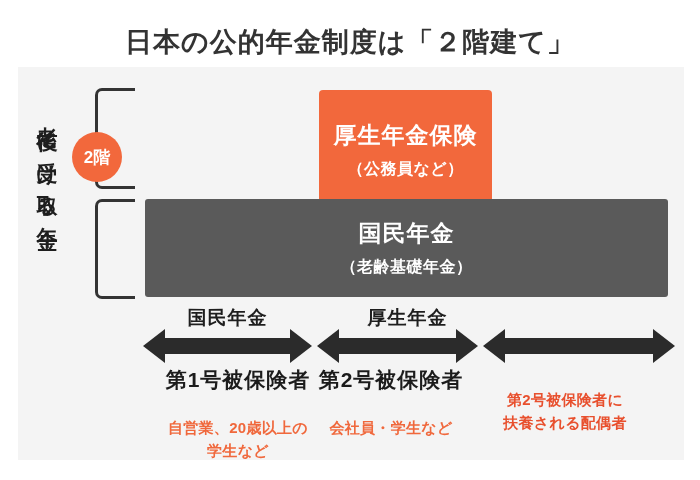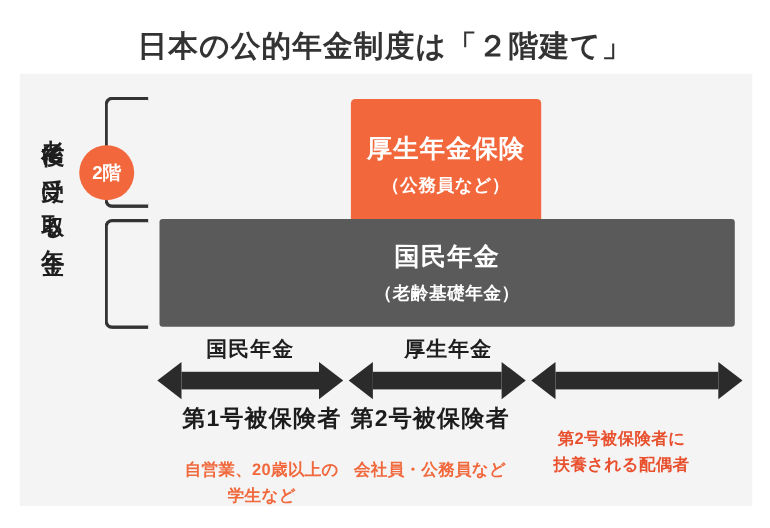--- a/index.html
+++ b/index.html
@@ -109,20 +109,20 @@
     <span class="ah r"></span>
   </div>
 
   <div class="cat c1">
     <div class="cat-name">第1号被保険者</div>
     <div class="cat-desc">自営業、20歳以上の
 学生など</div>
   </div>
   <div class="cat c2">
     <div class="cat-name">第2号被保険者</div>
-    <div class="cat-desc">会社員・公務員など</div>
+    <div class="cat-desc">会社員・学生など</div>
   </div>
   <div class="cat c3">
     <div class="cat-desc">第2号被保険者に
 扶養される配偶者</div>
   </div>
 
 </div>
 
 </body></html>

